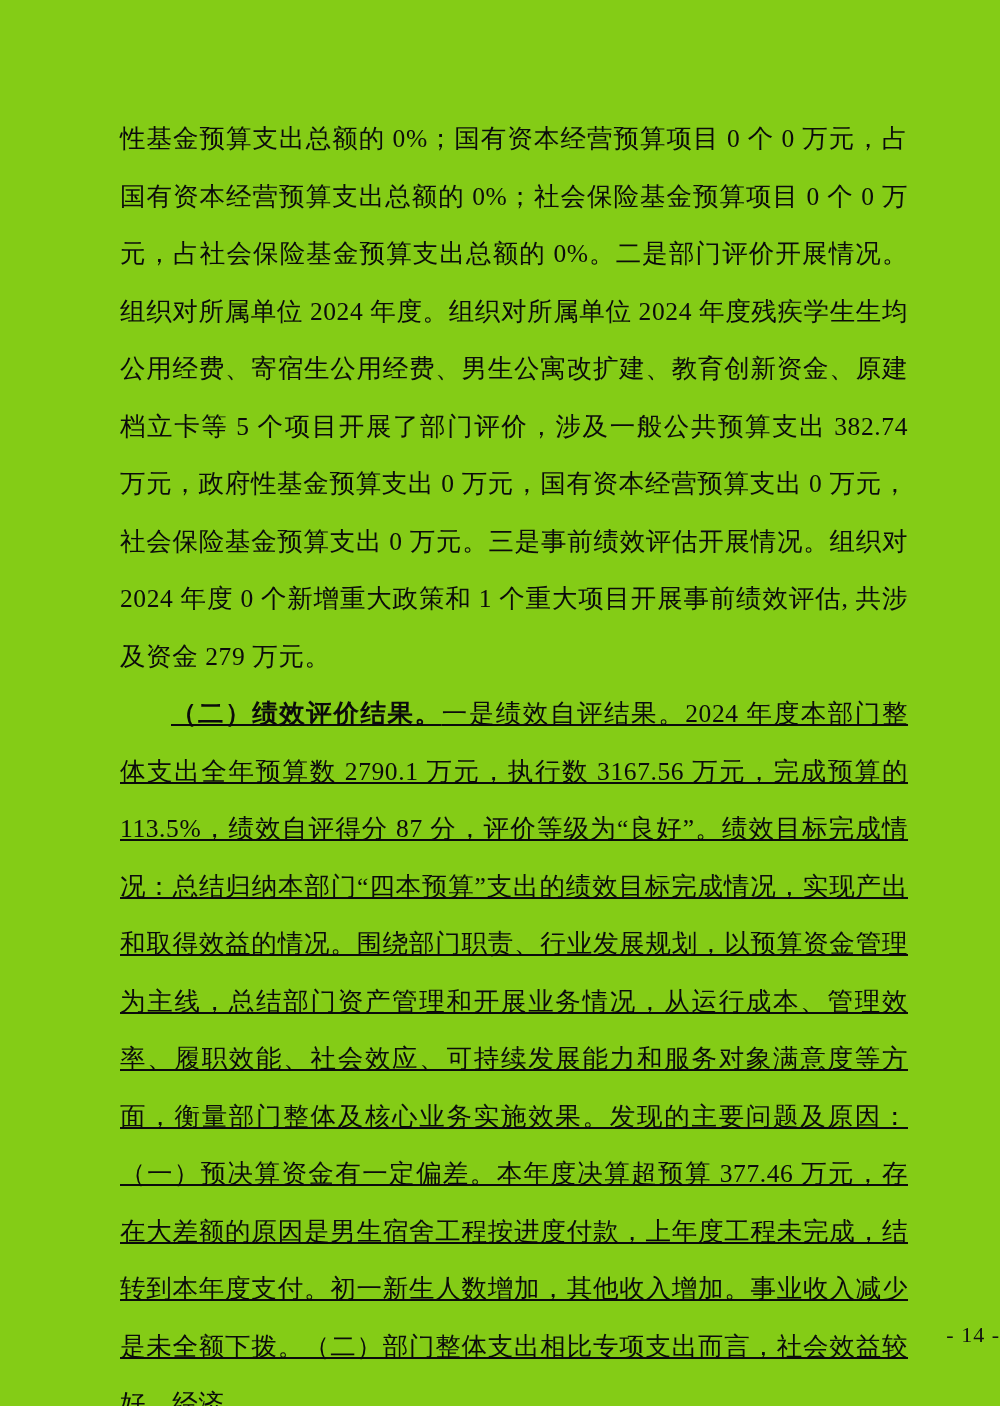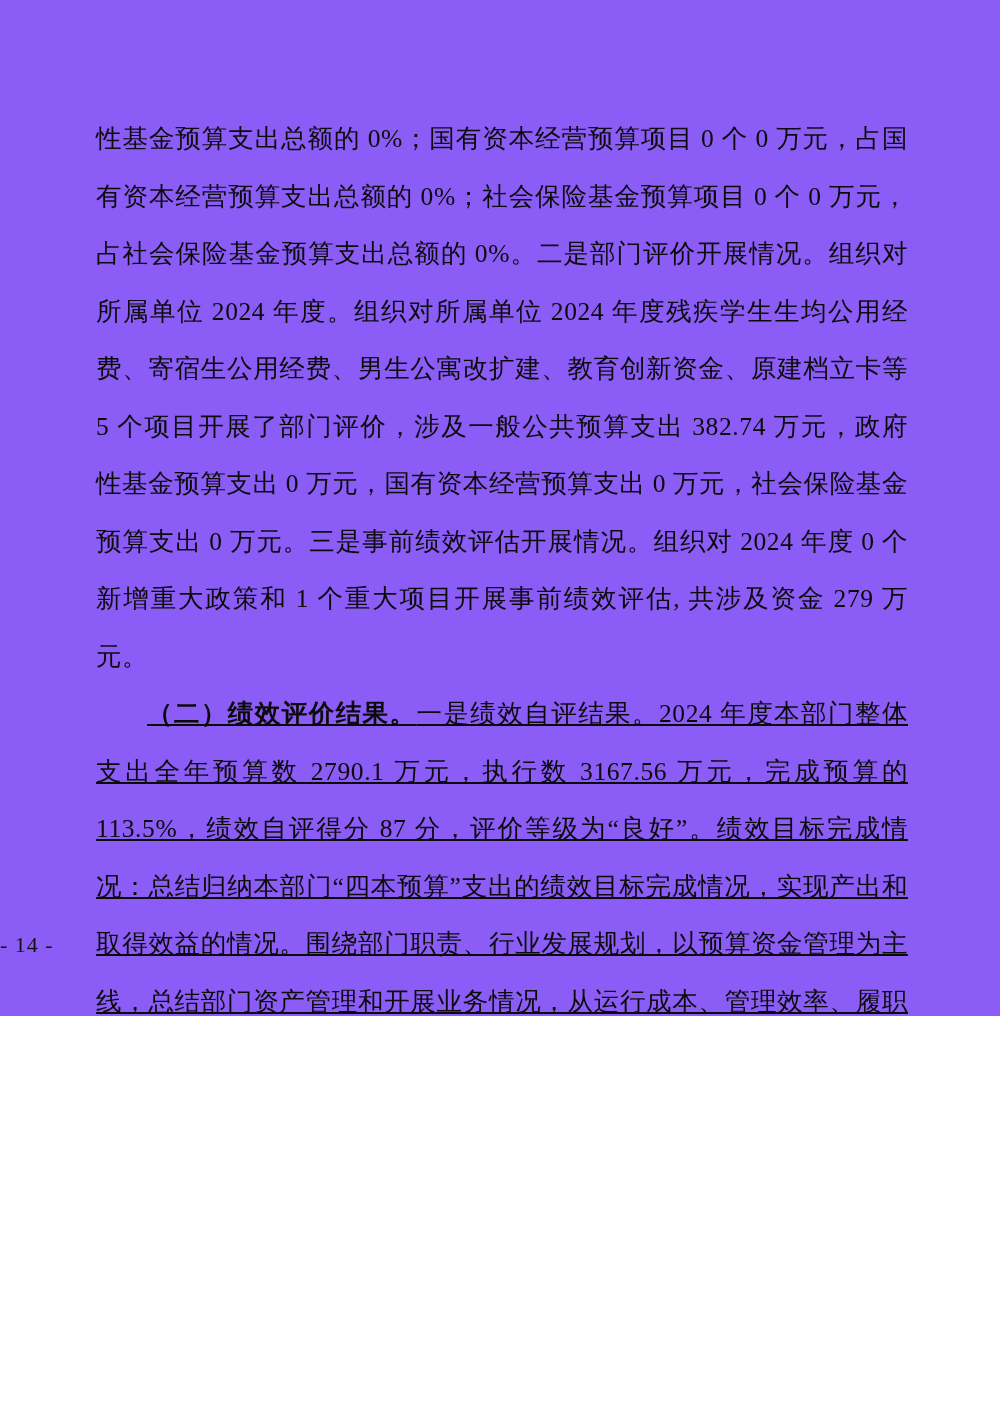--- a/index.html
+++ b/index.html
@@ -3,24 +3,24 @@
 <meta charset="utf-8">
 <style>
   html, body {
     margin: 0;
     padding: 0;
     background: #ffffff;
   }
   .page {
     position: relative;
     width: 1000px;
-    height: 1016px;
-    background: #8b5cf6;
+    height: 1406px;
+    background: #84cc16;
     box-sizing: border-box;
-    padding: 110px 92px 60px 96px;
+    padding: 110px 92px 60px 120px;
     font-family: "Liberation Serif", "DejaVu Serif", serif;
     color: #0b0b0b;
     overflow: hidden;
   }
   .doc-body {
     font-size: 25.5px;
     line-height: 57.5px;
     text-align: justify;
     text-justify: inter-ideograph;
     letter-spacing: 0.6px;
@@ -34,21 +34,21 @@
     text-decoration: underline;
   }
   .bold-lead {
     font-weight: bold;
   }
   .page-number {
     position: absolute;
     left: 0;
     right: 0;
     bottom: 58px;
-    text-align: left;
+    text-align: right;
     font-family: "Liberation Serif", "DejaVu Serif", serif;
     font-size: 22px;
     color: #111;
     letter-spacing: 1px;
     margin-top: 20px;
   }
 </style>
 </head>
 <body>
 

